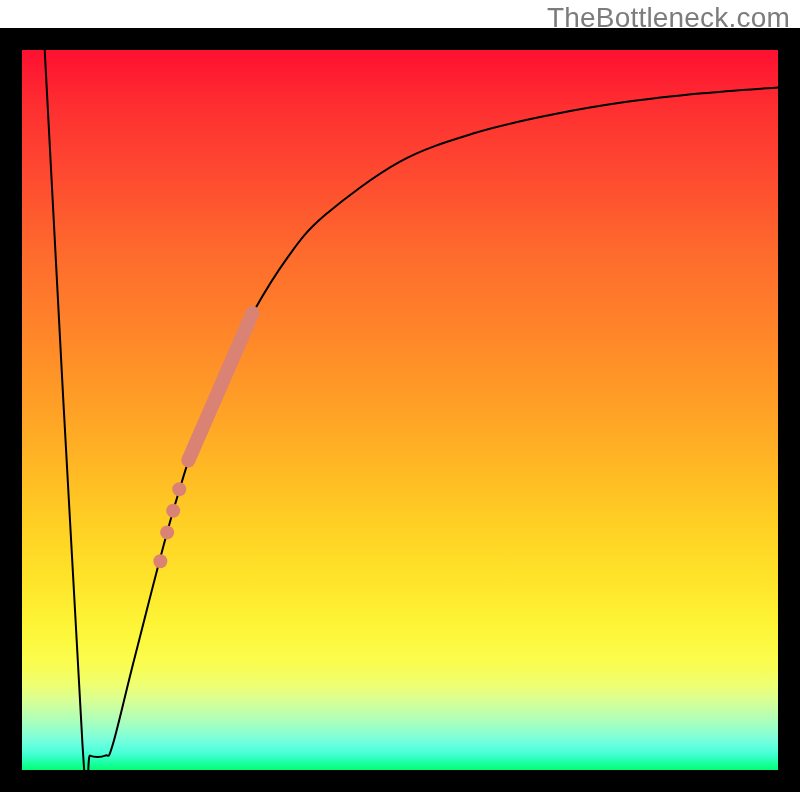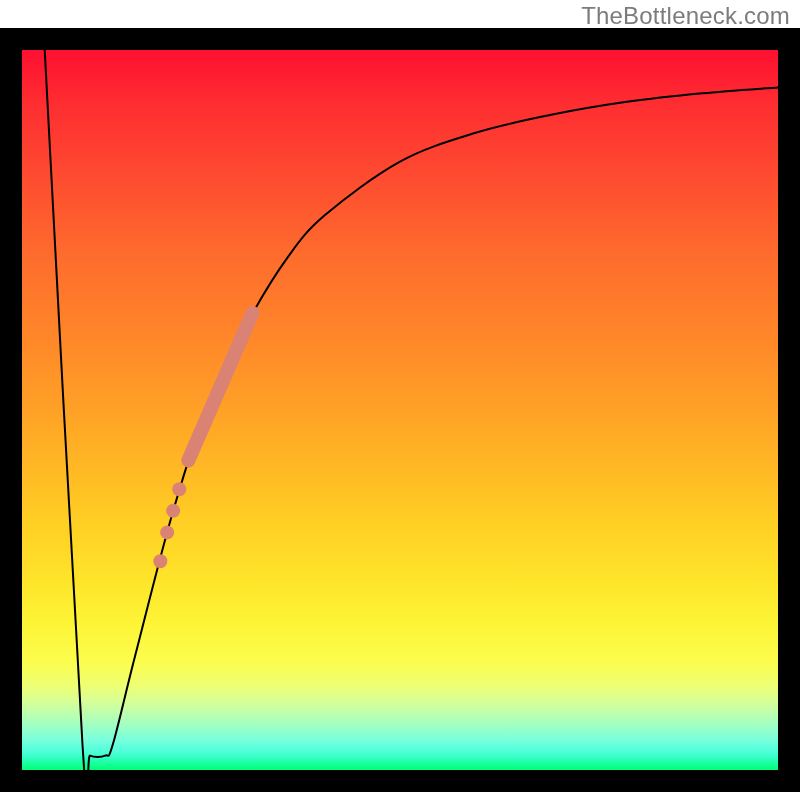--- a/index.html
+++ b/index.html
@@ -13,21 +13,21 @@
   }
   .figure {
     position: relative;
     width: 800px;
     height: 800px;
   }
   .attribution {
     position: absolute;
     top: 2px;
     right: 10px;
-    font-size: 24px;
+    font-size: 28px;
     color: #7c7c7c;
     font-weight: 400;
     letter-spacing: 0.2px;
   }
   .frame {
     position: absolute;
     top: 28px;
     left: 0;
     width: 800px;
     height: 764px;

